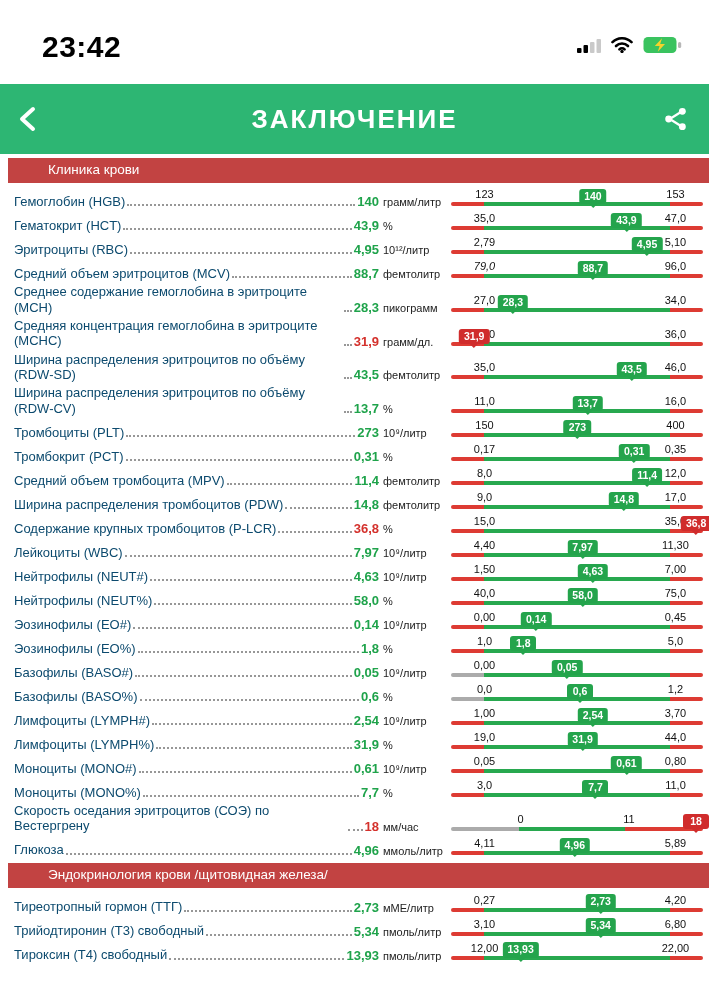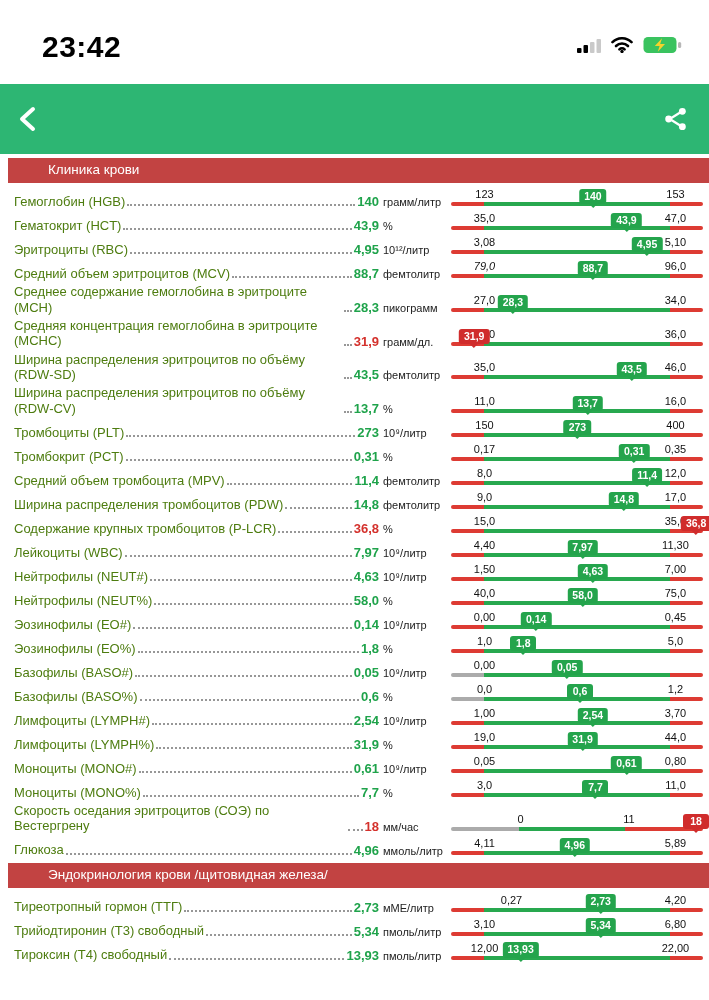--- a/index.html
+++ b/index.html
@@ -21,21 +21,21 @@
   .appbar{height:70px;background:#2db673;position:relative;display:flex;align-items:center;justify-content:center}
   .appbar .title{color:#fff;font-size:26px;font-weight:700;letter-spacing:2px}
   .back-btn{position:absolute;left:16px;top:50%;transform:translateY(-50%);cursor:pointer;display:flex}
   .share-btn{position:absolute;right:20px;top:50%;transform:translateY(-50%);cursor:pointer;display:flex}
   
   .section-header{background:#c24342;color:#ffffff;font-size:13.5px;line-height:1.4;
     padding:3px 10px 3px 40px;margin:4px 0 4px 8px}
   
   .row{display:flex;align-items:flex-end;padding:1.5px 0 1.5px 14px}
   .left{flex:1 1 auto;display:flex;align-items:flex-end;min-width:0}
-  .name{font-size:13px;line-height:1.18;color:#4d7c0f;max-width:332px}
+  .name{font-size:13px;line-height:1.18;color:#0c4a6e;max-width:332px}
   .dots{flex:1 1 0;min-width:8px;border-bottom:2px dotted #979797;margin:0 2px 3px 2px;height:0;align-self:flex-end}
   .val{font-size:13px;font-weight:700;white-space:nowrap}
   .val.ok{color:#1fa34b}
   .val.alert{color:#d4312c}
   .unit{width:72px;flex:0 0 72px;font-size:11px;color:#222;padding-left:4px;margin-bottom:1px;white-space:nowrap}
   .bar{width:258px;flex:0 0 258px;position:relative;height:21px;align-self:flex-end}
   .line{position:absolute;left:0;right:6px;bottom:3px;height:4px;display:flex;border-radius:2px;overflow:hidden}
   .seg{height:100%}
   .lbl{position:absolute;bottom:9px;transform:translateX(-50%);font-size:11px;color:#111;white-space:nowrap}
   .badge{position:absolute;bottom:5px;transform:translateX(-50%);min-width:26px;text-align:center;
@@ -77,20 +77,21 @@
     </span>
   </span>
 </div>
 
 <div class="appbar">
   <span class="back-btn">
     <svg width="26" height="30" viewBox="0 0 26 30">
       <polyline points="17,5 6,15 17,25" fill="none" stroke="#fff" stroke-width="4" stroke-linecap="round" stroke-linejoin="round"></polyline>
     </svg>
   </span>
+  <span class="title">ЗАКЛЮЧЕНИЕ</span>
   <span class="share-btn">
     <svg width="27" height="27" viewBox="0 0 26 26">
       <line x1="7.5" y1="13" x2="19" y2="5.8" stroke="#fff" stroke-width="2.2"></line>
       <line x1="7.5" y1="13" x2="19" y2="20.2" stroke="#fff" stroke-width="2.2"></line>
       <circle cx="19.6" cy="5.6" r="3.3" fill="#fff"></circle>
       <circle cx="6.4" cy="13" r="3.3" fill="#fff"></circle>
       <circle cx="19.6" cy="20.4" r="3.3" fill="#fff"></circle>
     </svg>
   </span>
 </div>
@@ -139,21 +140,21 @@
         <div class="dots"></div>
         <div class="val ok">4,95</div>
         <div class="unit">10¹²/литр</div>
       </div>
       <div class="bar">
         <div class="line">
           <div class="seg" style="width: 13%; background: var(--lred);"></div>
           <div class="seg" style="width: 74%; background: var(--lgreen);"></div>
           <div class="seg" style="flex: 1 1 0%; background: var(--lred);"></div>
         </div>
-        <div class="lbl" style="left: 13%;">3,08</div>
+        <div class="lbl" style="left: 13%;">2,79</div>
         <div class="lbl" style="left: 87%;">5,10</div>
         <div class="badge ok" style="left: 76%;">4,95</div>
       </div>
     </div>
     <div class="row">
       <div class="left">
         <div class="name">Средний объем эритроцитов (MCV)</div>
         <div class="dots"></div>
         <div class="val ok">88,7</div>
         <div class="unit">фемтолитр</div>
@@ -571,21 +572,21 @@
         <div class="dots"></div>
         <div class="val ok">2,73</div>
         <div class="unit">мМЕ/литр</div>
       </div>
       <div class="bar">
         <div class="line">
           <div class="seg" style="width: 13%; background: var(--lred);"></div>
           <div class="seg" style="width: 74%; background: var(--lgreen);"></div>
           <div class="seg" style="flex: 1 1 0%; background: var(--lred);"></div>
         </div>
-        <div class="lbl" style="left: 13%; margin-left: 27px;">0,27</div>
+        <div class="lbl" style="left: 13%;">0,27</div>
         <div class="lbl" style="left: 87%;">4,20</div>
         <div class="badge ok" style="left: 58%;">2,73</div>
       </div>
     </div>
     <div class="row">
       <div class="left">
         <div class="name">Трийодтиронин (Т3) свободный</div>
         <div class="dots"></div>
         <div class="val ok">5,34</div>
         <div class="unit">пмоль/литр</div>

